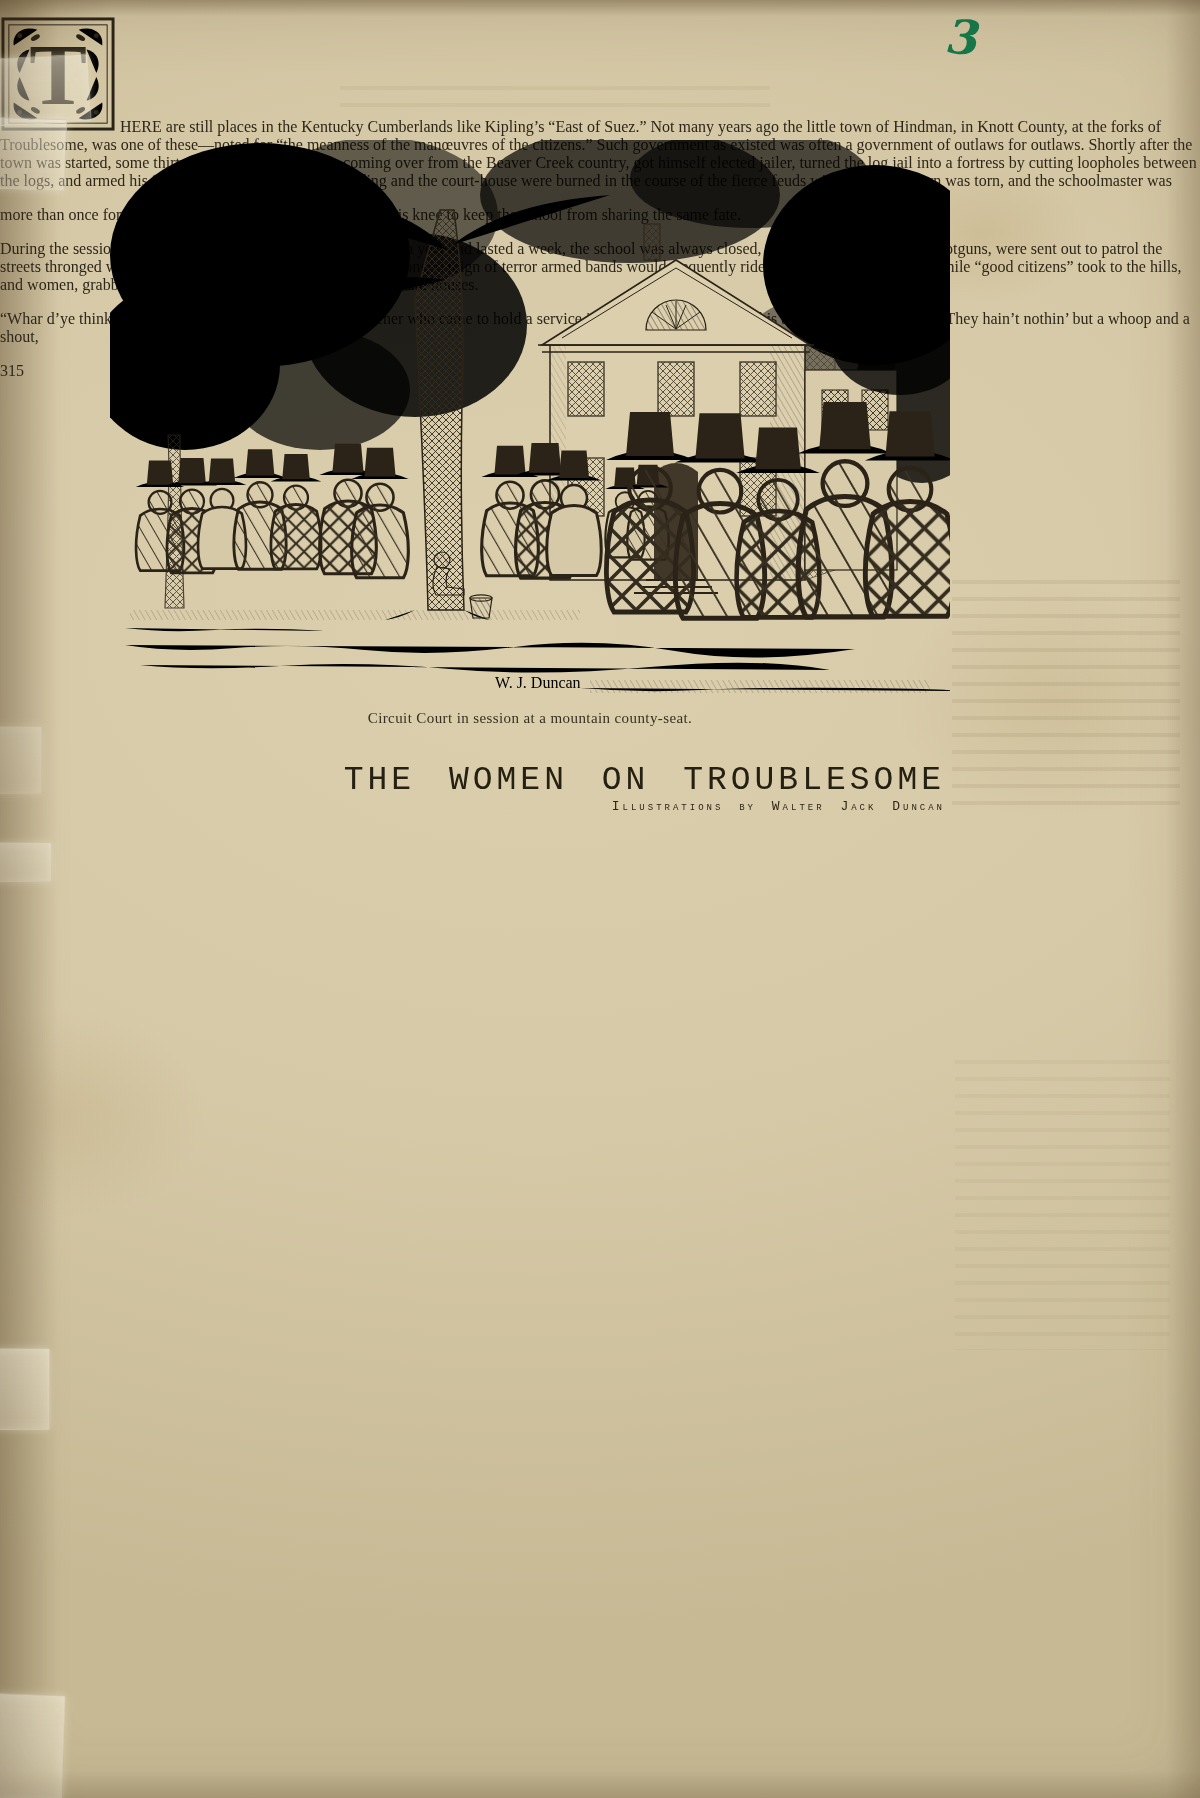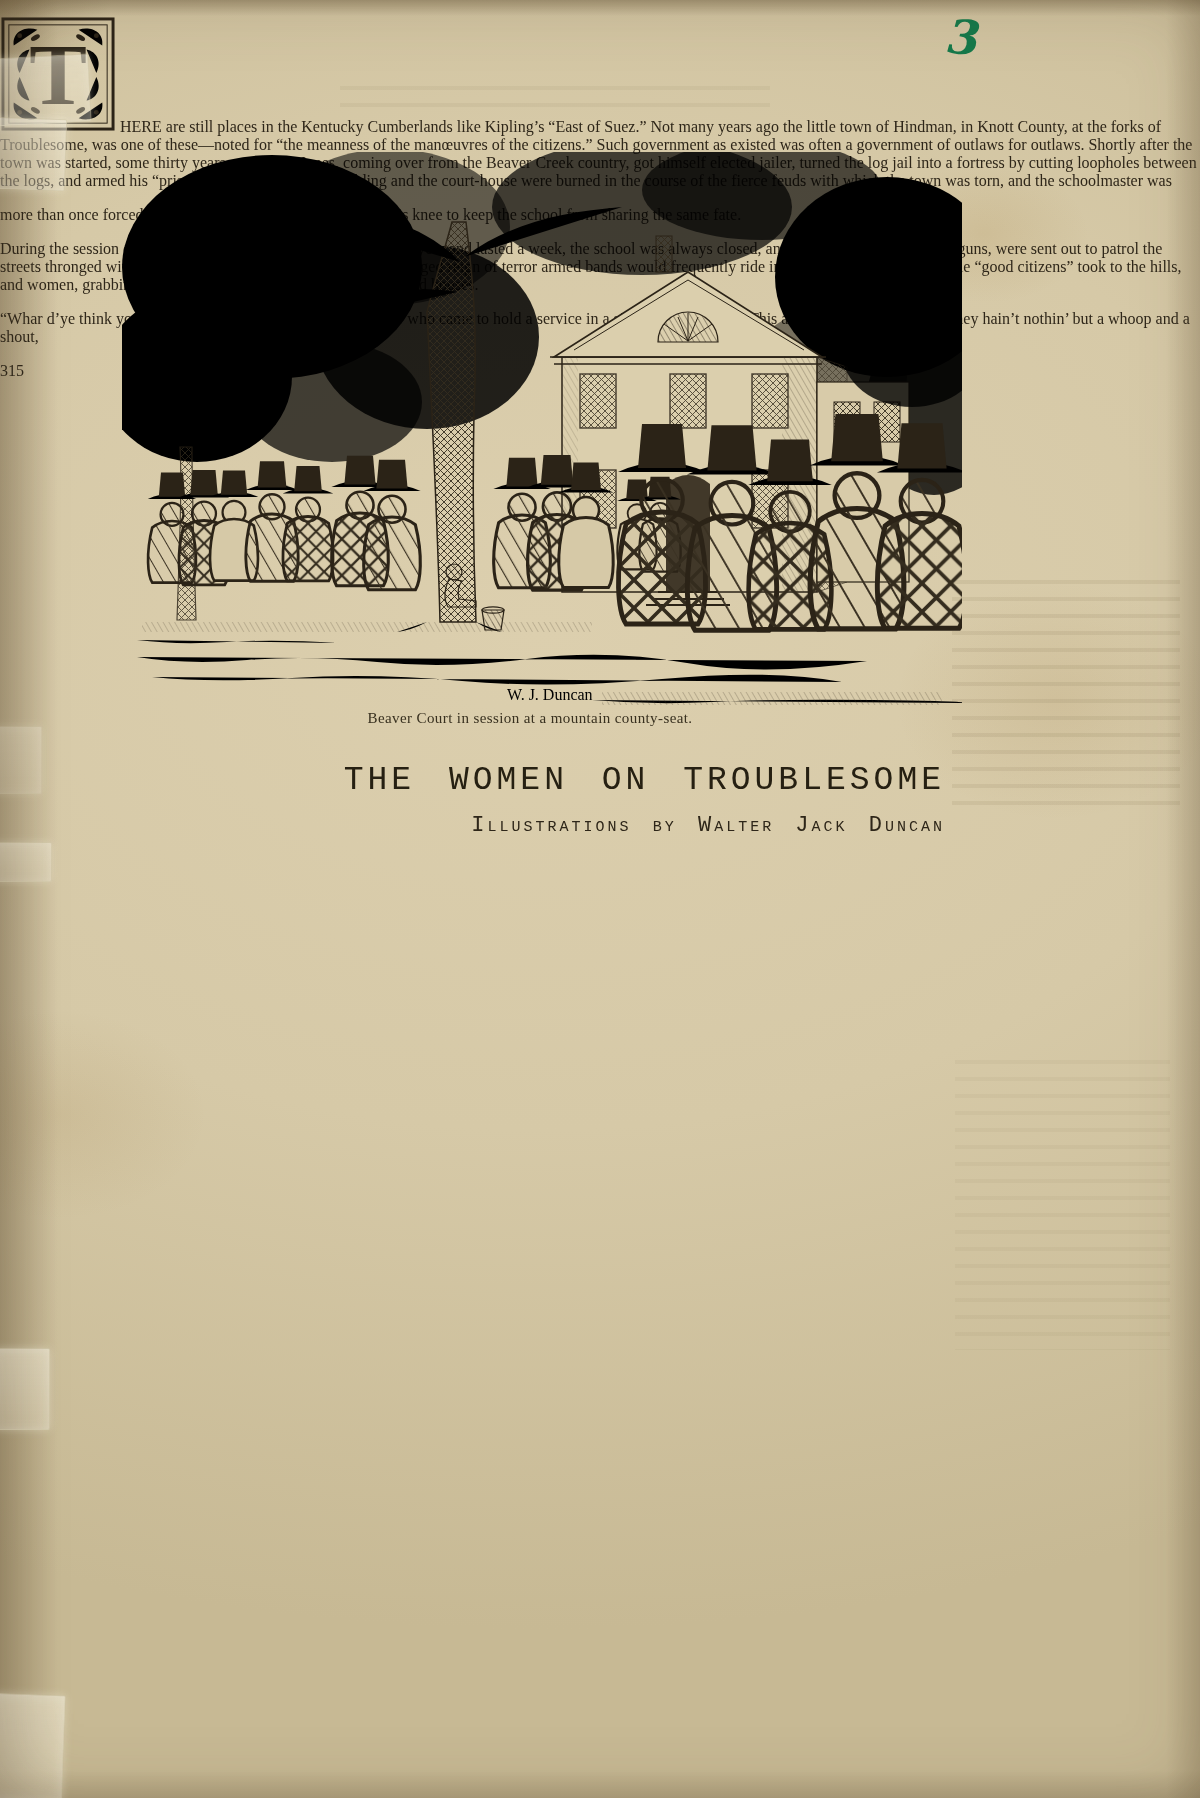--- a/index.html
+++ b/index.html
@@ -35,31 +35,31 @@
   .ghost{position:absolute;pointer-events:none;filter:blur(.7px);
     background:repeating-linear-gradient(180deg, rgba(110,95,60,0.10) 0 4px, transparent 4px 17px);}
   .g1{left:340px;top:86px;width:430px;height:24px;opacity:.7;}
   .g2{left:952px;top:580px;width:228px;height:225px;}
   .g3{left:955px;top:1060px;width:215px;height:290px;opacity:.55;}
   .handwritten{
     position:absolute;left:948px;top:10px;
     font-family:"DejaVu Serif", serif;font-style:italic;font-weight:700;
     font-size:47px;color:#15794a;transform:rotate(4deg);
   }
-  .illustration{position:absolute;left:110px;top:140px;width:840px;height:556px;margin:12px;}
+  .illustration{position:absolute;left:110px;top:140px;width:840px;height:556px;margin:0;}
   .caption{
     position:absolute;left:110px;top:710px;width:840px;text-align:center;
     font-size:15px;letter-spacing:.4px;color:#38301f;
   }
   .heading{position:absolute;left:133px;top:762px;width:812px;text-align:right;font-family:Liberation Mono, monospace;}
   .heading h1{
     margin:0;font-size:33px;font-weight:400;letter-spacing:4px;word-spacing:10px;color:#262012;
   }
   .byline{margin-top:20px;font-size:24px;}
-  .credit{margin-top:14px;font-size:22px;font-variant:small-caps;letter-spacing:3px;word-spacing:5px;color:#33."}
+  .credit{margin-top:0;font-size:13px;font-variant:small-caps;letter-spacing:3px;word-spacing:5px;color:#33."}
   .credit{margin-top:14px;font-size:17px;font-variant:small-caps;letter-spacing:3px;word-spacing:5px;color:#332b1a;}
   .columns{position:absolute;left:133px;top:956px;width:812px;display:flex;gap:26px;}
   .col{width:393px;text-align:justify;font-size:19.5px;line-height:23.7px;}
   .col p{margin:0;}
   .col p.indent{text-indent:24px;}
   .dropcap{float:left;width:116px;height:116px;margin:5px 14px 2px 0;}
   .folio{position:absolute;left:845px;top:1416px;width:100px;text-align:right;font-size:19px;letter-spacing:1px;}
   /* illustration ink styles */
   svg .ln{stroke:#2b2317;stroke-width:1.6;fill:none;stroke-linecap:round;}
   svg .leg{stroke:#2b2317;stroke-width:3;fill:none;stroke-linecap:round;}
@@ -209,21 +209,21 @@
         <g>
           <path d="M360,458 L382,458 L379,478 L363,478 Z" fill="url(#hatch2)" stroke="#2b2317" stroke-width="1.2"></path>
           <ellipse cx="371" cy="458" rx="11" ry="3.2" fill="none" stroke="#2b2317" stroke-width="1.2"></ellipse>
         </g>
       </g>
 
       <text class="sig" x="385" y="548">W. J. Duncan</text>
     </svg>
   </figure>
 
-  <div class="caption">Beaver Court in session at a mountain county-seat.</div>
+  <div class="caption">Circuit Court in session at a mountain county-seat.</div>
 
   <header class="heading">
     <h1>THE WOMEN ON TROUBLESOME</h1>
     <div class="credit">Illustrations by Walter Jack Duncan</div>
   </header>
 
   <div class="columns">
     <div class="col">
       <p>
         <span class="dropcap">

